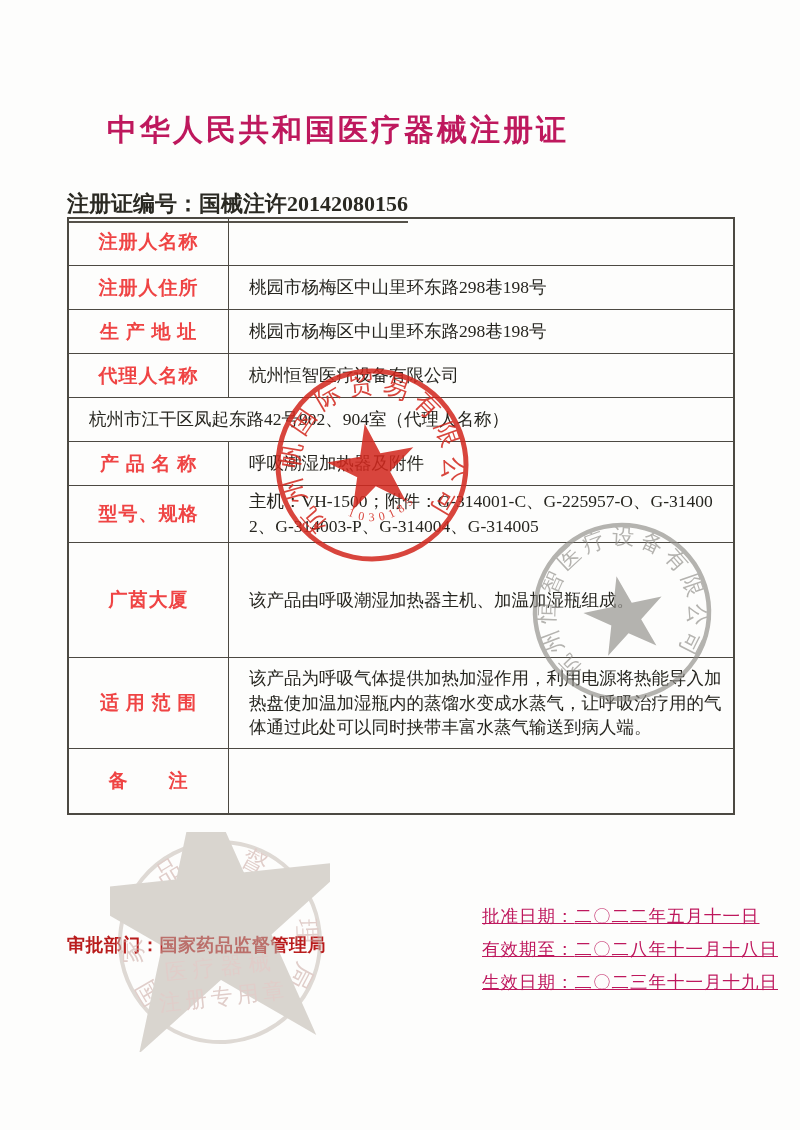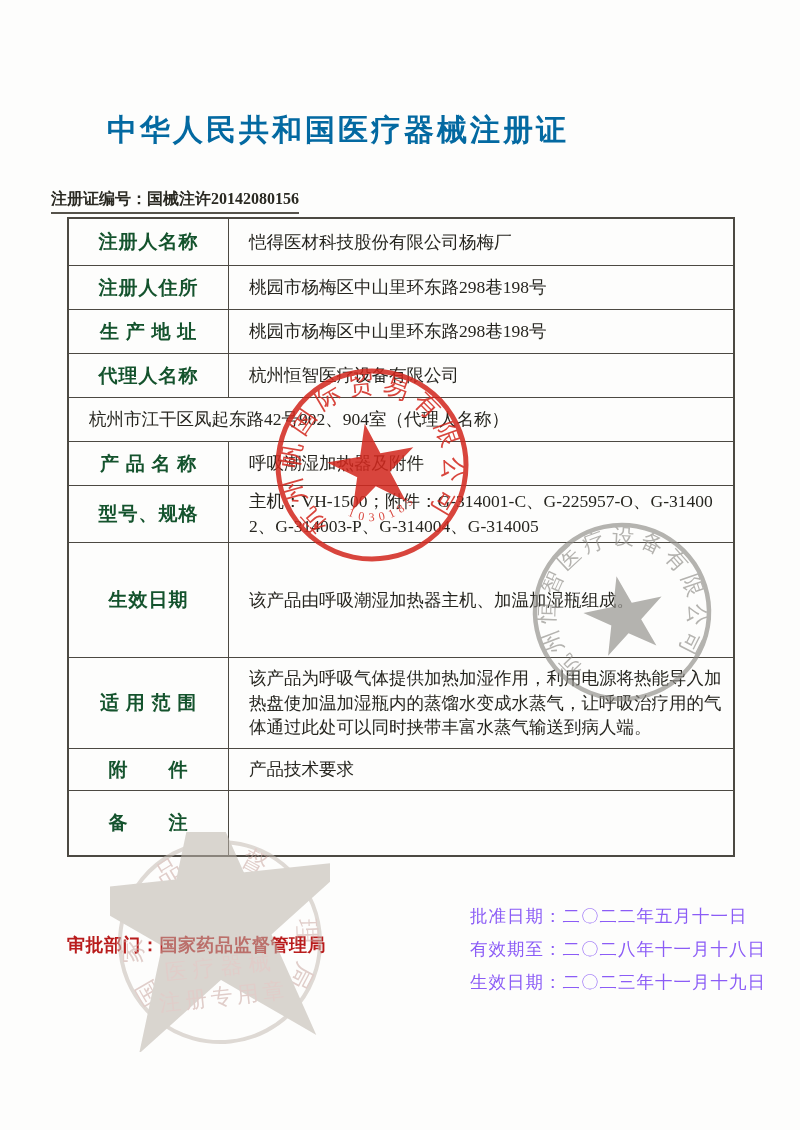--- a/index.html
+++ b/index.html
@@ -8,55 +8,55 @@
     background:#fdfdfc;
     font-family:"Liberation Serif","DejaVu Serif",serif;
     color:#26251f;
     position:relative;
     overflow:hidden;
   }
   .page{position:absolute;inset:0;}
   .title{
     position:absolute;top:110px;left:0;width:676px;
     text-align:center;font-size:30px;font-weight:700;
-    letter-spacing:3px;color:#0369a1;
+    letter-spacing:3px;color:#be185d;
   }
   .cert-no{
-    position:absolute;top:189px;left:51px;
-    font-size:16px;font-weight:600;color:#2a2922;
+    position:absolute;top:189px;left:67px;
+    font-size:22px;font-weight:600;color:#2a2922;
     border-bottom:2px solid #55524a;padding-bottom:2px;
   }
   .reg-table{
     position:absolute;top:217px;left:67px;width:668px;
     border:2px solid #4c4942;
     box-sizing:border-box;
     background:transparent;
   }
   .t-row{display:flex;border-bottom:1.6px solid #4c4942;box-sizing:border-box;}
   .t-row:last-child{border-bottom:none;}
   .t-label{
     width:160px;flex:0 0 160px;
     border-right:1.6px solid #4c4942;
     display:flex;align-items:center;justify-content:center;
-    font-size:19px;font-weight:600;color:#14532d;
+    font-size:19px;font-weight:600;color:#ef4444;
     letter-spacing:1px;text-align:center;box-sizing:border-box;
   }
   .t-value{
     flex:1;display:flex;align-items:center;
     padding:4px 10px 4px 20px;
     font-size:17.5px;line-height:1.42;color:#26251f;
     word-break:break-all;box-sizing:border-box;
   }
   .footer-approval{
     position:absolute;top:933px;left:67px;
     font-size:18px;font-weight:600;color:#b91c1c;letter-spacing:0.5px;
   }
   .footer-dates{
-    position:absolute;top:900px;left:470px;
-    font-size:17.5px;color:#8b5cf6;
+    position:absolute;top:900px;left:482px;
+    font-size:17.5px;color:#be185d;text-decoration:underline;
   }
   .date-row{height:33px;line-height:33px;letter-spacing:1px;}
   .stamp{position:absolute;pointer-events:none;}
   .stamp text{font-family:"Liberation Serif","DejaVu Serif",serif;}
   #stamp-trade{left:267px;top:360px;opacity:0.86;}
   #stamp-agent{left:522px;top:512px;opacity:0.66;}
   #stamp-nmpa{left:110px;top:832px;opacity:0.55;}
 </style>
 </head>
 <body>
@@ -65,21 +65,20 @@
 
   <div class="title">中华人民共和国医疗器械注册证</div>
 
   <div class="cert-no">
     <span>注册证编号：</span><span>国械注许20142080156</span>
   </div>
 
   <div class="reg-table">
     <div class="t-row" style="height:47px">
       <div class="t-label">注册人名称</div>
-      <div class="t-value">恺得医材科技股份有限公司杨梅厂</div>
     </div>
     <div class="t-row" style="height:44px">
       <div class="t-label">注册人住所</div>
       <div class="t-value">桃园市杨梅区中山里环东路298巷198号</div>
     </div>
     <div class="t-row" style="height:44px">
       <div class="t-label">生 产 地 址</div>
       <div class="t-value">桃园市杨梅区中山里环东路298巷198号</div>
     </div>
     <div class="t-row" style="height:44px">
@@ -91,30 +90,26 @@
     </div>
     <div class="t-row" style="height:44px">
       <div class="t-label">产 品 名 称</div>
       <div class="t-value">呼吸潮湿加热器及附件</div>
     </div>
     <div class="t-row" style="height:57px">
       <div class="t-label">型号、规格</div>
       <div class="t-value">主机：VH-1500；附件：G-314001-C、G-225957-O、G-314002、G-314003-P、G-314004、G-314005</div>
     </div>
     <div class="t-row" style="height:115px">
-      <div class="t-label">生效日期</div>
+      <div class="t-label">广茵大厦</div>
       <div class="t-value">该产品由呼吸潮湿加热器主机、加温加湿瓶组成。</div>
     </div>
     <div class="t-row" style="height:91px">
       <div class="t-label">适 用 范 围</div>
       <div class="t-value">该产品为呼吸气体提供加热加湿作用，利用电源将热能导入加热盘使加温加湿瓶内的蒸馏水变成水蒸气，让呼吸治疗用的气体通过此处可以同时挟带丰富水蒸气输送到病人端。</div>
-    </div>
-    <div class="t-row" style="height:42px">
-      <div class="t-label">附　　件</div>
-      <div class="t-value">产品技术要求</div>
     </div>
     <div class="t-row" style="height:64px">
       <div class="t-label">备　　注</div>
       <div class="t-value"></div>
     </div>
   </div>
 
   <div class="footer-approval">
     <span>审批部门：</span><span>国家药品监督管理局</span>
   </div>

